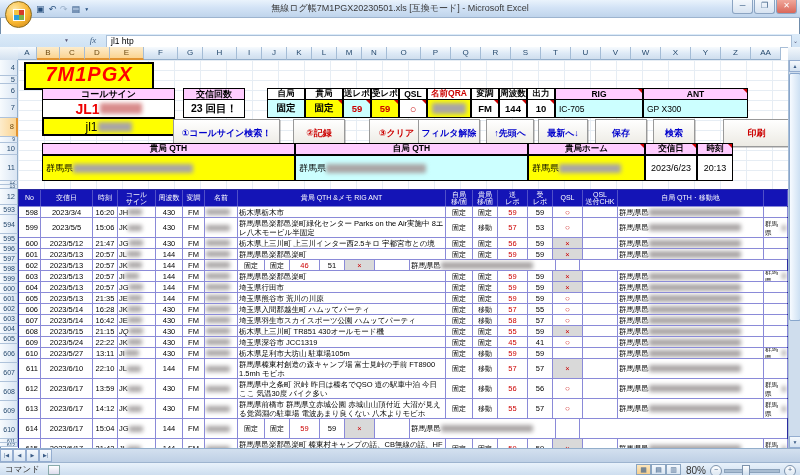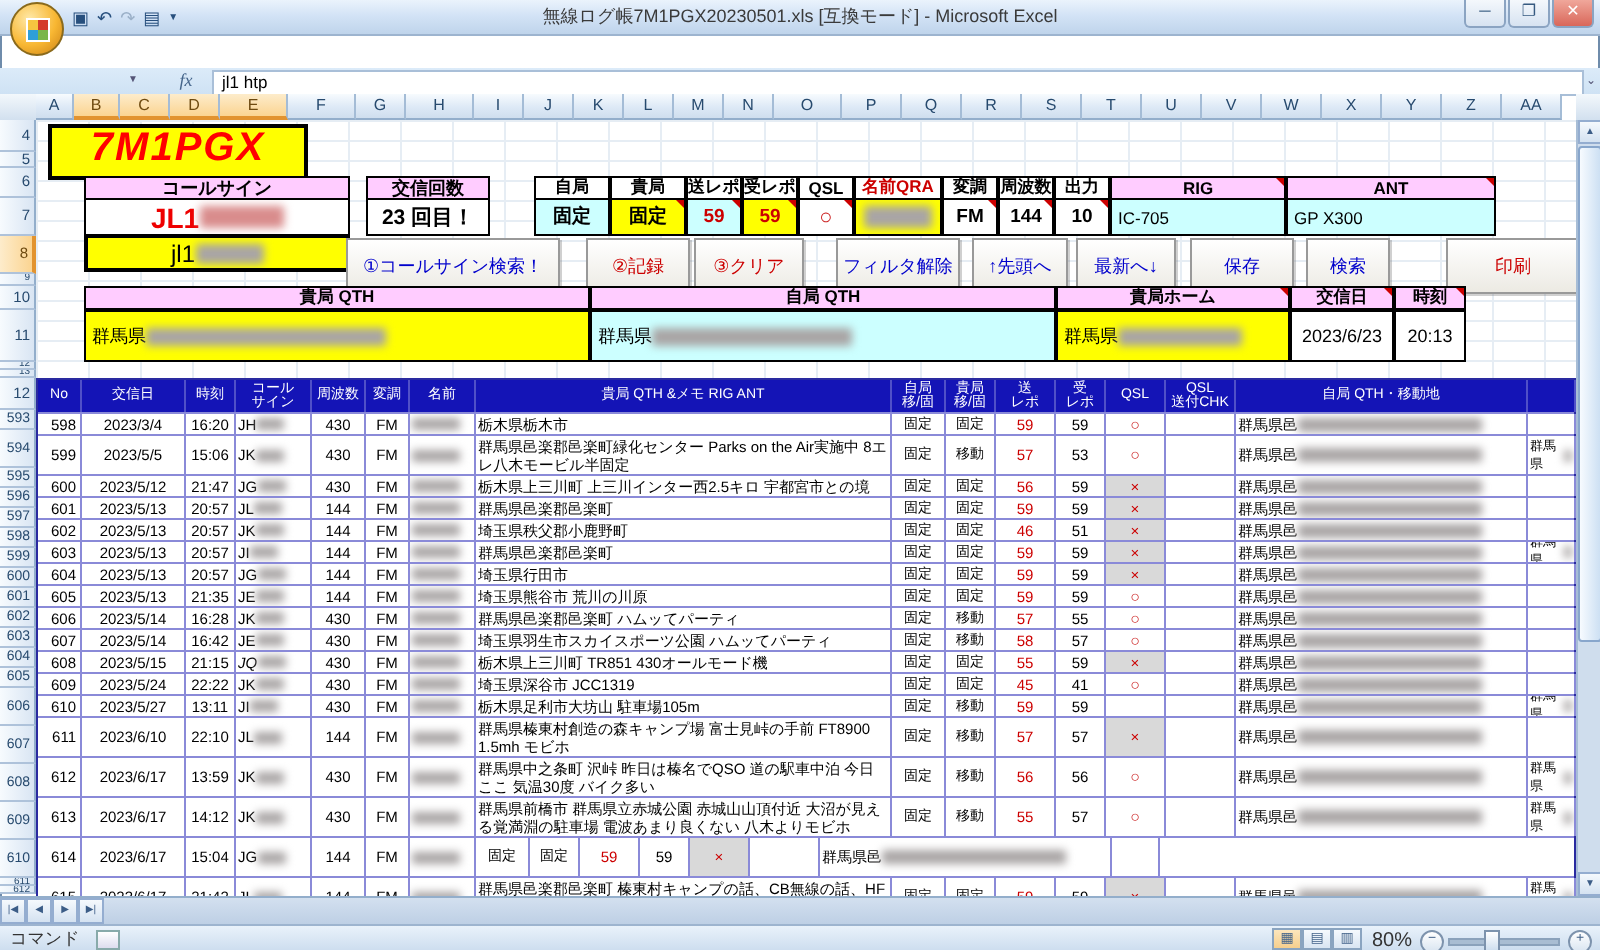--- a/index.html
+++ b/index.html
@@ -61,21 +61,21 @@
     background-size:26px 10px;}
   .fcell{position:absolute;box-sizing:border-box;border:1px solid #000;background:#fff;
     display:flex;align-items:center;justify-content:center;overflow:hidden;}
   .fcell.left{justify-content:flex-start;padding-left:3px;}
   .pink{background:#ffccff;}
   .note:after{content:"";position:absolute;top:0;right:0;border-left:4px solid transparent;border-top:4px solid #c00;}
   .logo{position:absolute;left:6px;top:2px;width:126px;height:24px;background:#ffff00;border:2px solid #000;
     color:#f00;font-size:20px;font-weight:bold;font-style:italic;text-align:center;line-height:21px;letter-spacing:1px;}
   .xlbtn{position:absolute;height:28px;box-sizing:border-box;background:linear-gradient(#ffffff,#eceae3);
     border:1px solid #999;box-shadow:1px 1px 0 rgba(120,120,120,.35);display:flex;align-items:center;
-    justify-content:center;font-size:9px;font-weight:normal;}
+    justify-content:center;font-size:9px;font-weight:bold;}
   .xlbtn.blue{color:#00c;} .xlbtn.red{color:#c00;}
   .mk{display:inline-block;background:#a9a5a5;filter:blur(2px);border-radius:1px;vertical-align:middle;}
   .mk.mkr{background:#d98c8c;}
   
   .ltable{position:absolute;left:0;top:129px;width:770px;box-sizing:border-box;border:1px solid #2a2aa0;background:#fff;}
   .thead{display:flex;height:16px;}
   .th{box-sizing:border-box;background:#1414b6;color:#fff;border-right:1px solid #5050c8;
     font-size:7px;line-height:7.5px;display:flex;align-items:center;justify-content:center;
     text-align:center;white-space:pre-line;overflow:hidden;}
   .trow{display:flex;background:#fff;border-top:1px solid #8a8ad8;}
@@ -254,21 +254,21 @@
         <div class="fcell" style="left: 509px; top: 28px; width: 28px; height: 12px; background: rgb(255, 255, 255); font-weight: bold; font-size: 8.5px;">出力</div>
         <div class="fcell note" style="left: 509px; top: 39px; width: 28px; height: 19px; background: rgb(255, 255, 255); font-size: 9.5px; font-weight: bold;">10</div>
         <div class="fcell note" style="left: 537px; top: 28px; width: 88px; height: 12px; background: rgb(255, 204, 255); font-weight: bold; font-size: 8.5px;">RIG</div>
         <div class="fcell left" style="left: 537px; top: 39px; width: 88px; height: 19px; background: rgb(204, 255, 255); font-size: 8.5px; font-weight: normal;">IC-705</div>
         <div class="fcell note" style="left: 625px; top: 28px; width: 105px; height: 12px; background: rgb(255, 204, 255); font-weight: bold; font-size: 8.5px;">ANT</div>
         <div class="fcell left" style="left: 625px; top: 39px; width: 105px; height: 19px; background: rgb(204, 255, 255); font-size: 8.5px; font-weight: normal;">GP X300</div>
       </div>
     <div id="buttons">
         <div class="xlbtn blue" style="left: 155px; top: 59px; width: 107px;">①コールサイン検索！</div>
         <div class="xlbtn red" style="left: 275px; top: 59px; width: 52px;">②記録</div>
-        <div class="xlbtn red" style="left: 329px; top: 59px; width: 55px; text-align: right;">③クリア</div>
+        <div class="xlbtn red" style="left: 351px; top: 59px; width: 55px; text-align: right;">③クリア</div>
         <div class="xlbtn blue" style="left: 400px; top: 59px; width: 62px;">フィルタ解除</div>
         <div class="xlbtn blue" style="left: 468px; top: 59px; width: 48px;">↑先頭へ</div>
         <div class="xlbtn blue" style="left: 520px; top: 59px; width: 50px;">最新へ↓</div>
         <div class="xlbtn blue" style="left: 577px; top: 59px; width: 52px;">保存</div>
         <div class="xlbtn blue" style="left: 635px; top: 59px; width: 42px;">検索</div>
         <div class="xlbtn red" style="left: 705px; top: 59px; width: 67px;">印刷</div>
       </div>
     <div id="qth">
         <div class="fcell pink" style="left: 24px; top: 83px; width: 253px; height: 12px; font-weight: bold; font-size: 8.5px;">貴局 QTH</div>
         <div class="fcell left" style="left: 24px; top: 95px; width: 253px; height: 26px; background: rgb(255, 255, 0); font-size: 9px;">群馬県<span class="mk" style="width: 120px; height: 9px;"></span></div>
@@ -398,23 +398,20 @@
         <div class="trow l1" style="height: 10px;">
           <div class="td r" style="width: 22px; min-width: 22px;">602</div>
           <div class="td c" style="width: 52px; min-width: 52px;">2023/5/13</div>
           <div class="td c" style="width: 25px; min-width: 25px;">20:57</div>
           <div class="td " style="width: 38px; min-width: 38px;">JK<span class="mk" style="width: 14px; height: 6px;"></span></div>
           <div class="td c" style="width: 27px; min-width: 27px;">144</div>
           <div class="td c" style="width: 22px; min-width: 22px;">FM</div>
           <div class="td " style="width: 33px; min-width: 33px;">
             <span class="mk" style="width: 24px; height: 6px;"></span>
           </div>
-          <div class="td " style="width: 208px; min-width: 208px;">
-            <span class="memo">埼玉県秩父郡小鹿野町</span>
-          </div>
           <div class="td c" style="width: 27px; min-width: 27px; font-size: 7px;">固定</div>
           <div class="td c" style="width: 25px; min-width: 25px; font-size: 7px;">固定</div>
           <div class="td c sent" style="width: 30px; min-width: 30px;">46</div>
           <div class="td c" style="width: 25px; min-width: 25px;">51</div>
           <div class="td qslx" style="width: 30px; min-width: 30px;">×</div>
           <div class="td c" style="width: 35px; min-width: 35px;"></div>
           <div class="td " style="width: 146px; min-width: 146px;">群馬県邑<span class="mk" style="width: 92px; height: 7px;"></span></div>
           <div class="td " style="width: 24px; min-width: 24px;"></div>
         </div>
         <div class="trow l1" style="height: 10px;">
@@ -487,21 +484,21 @@
           <div class="td r" style="width: 22px; min-width: 22px;">606</div>
           <div class="td c" style="width: 52px; min-width: 52px;">2023/5/14</div>
           <div class="td c" style="width: 25px; min-width: 25px;">16:28</div>
           <div class="td " style="width: 38px; min-width: 38px;">JK<span class="mk" style="width: 14px; height: 6px;"></span></div>
           <div class="td c" style="width: 27px; min-width: 27px;">430</div>
           <div class="td c" style="width: 22px; min-width: 22px;">FM</div>
           <div class="td " style="width: 33px; min-width: 33px;">
             <span class="mk" style="width: 24px; height: 6px;"></span>
           </div>
           <div class="td " style="width: 208px; min-width: 208px;">
-            <span class="memo">群馬県邑楽郡邑楽町 ハムッてパーティ</span>
+            <span class="memo">埼玉県入間郡越生町 ハムッてパーティ</span>
           </div>
           <div class="td c" style="width: 27px; min-width: 27px; font-size: 7px;">固定</div>
           <div class="td c" style="width: 25px; min-width: 25px; font-size: 7px;">移動</div>
           <div class="td c sent" style="width: 30px; min-width: 30px;">57</div>
           <div class="td c" style="width: 25px; min-width: 25px;">55</div>
           <div class="td qslo" style="width: 30px; min-width: 30px;">○</div>
           <div class="td c" style="width: 35px; min-width: 35px;"></div>
           <div class="td " style="width: 146px; min-width: 146px;">群馬県邑<span class="mk" style="width: 92px; height: 7px;"></span></div>
           <div class="td " style="width: 24px; min-width: 24px;"></div>
         </div>

